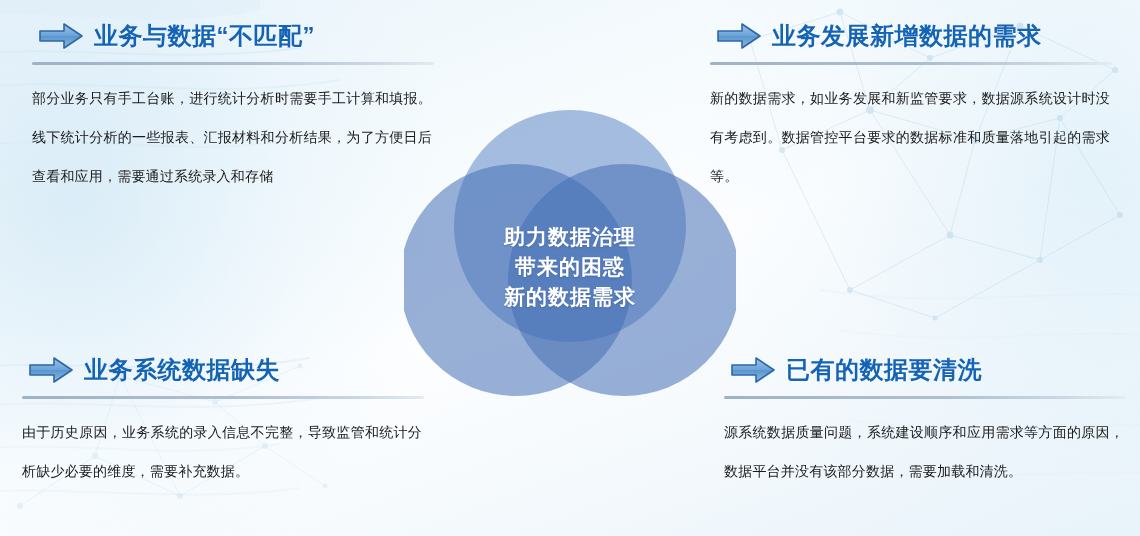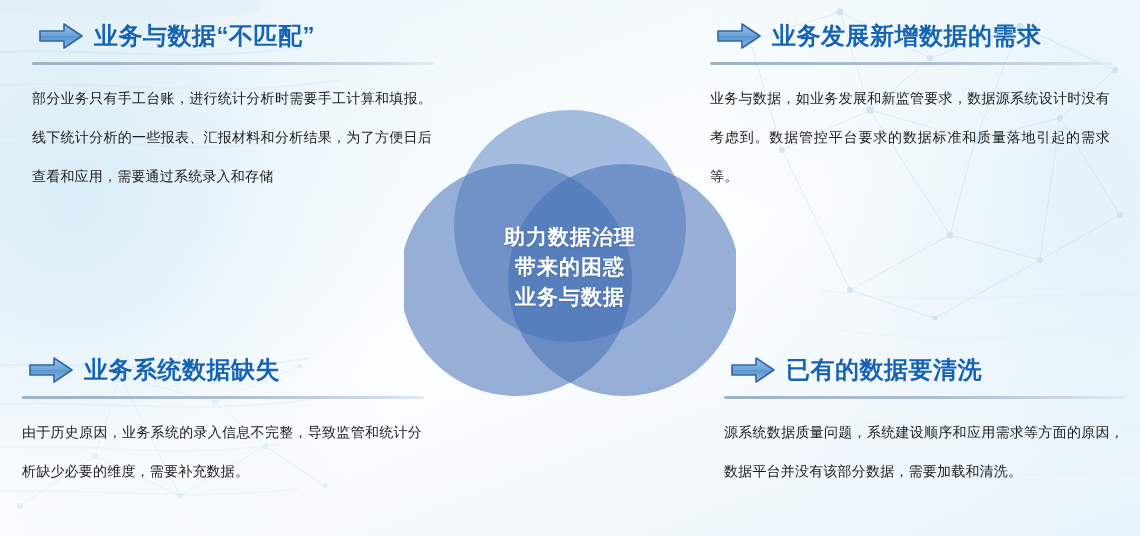--- a/index.html
+++ b/index.html
@@ -228,21 +228,21 @@
 
   <div class="venn">
     <svg width="332" height="300" viewBox="0 0 332 300">
       <circle cx="166" cy="122" r="116" fill="#6f94cc" opacity="0.62"></circle>
       <circle cx="112" cy="176" r="116" fill="#466fb4" opacity="0.55"></circle>
       <circle cx="220" cy="176" r="116" fill="#466fb4" opacity="0.55"></circle>
     </svg>
     <div class="venn-label">
       <div>助力数据治理</div>
       <div>带来的困惑</div>
-      <div>业务与数据</div>
+      <div>新的数据需求</div>
     </div>
   </div>
 
   <div class="grid">
 
     <div class="quad q-tl">
       <div class="head">
         <svg class="arrow-icon" viewBox="0 0 46 30">
           <defs>
             <linearGradient id="ag1" x1="0" y1="0" x2="0" y2="1">
@@ -261,21 +261,21 @@
     </div>
 
     <div class="quad q-tr">
       <div class="head">
         <svg class="arrow-icon" viewBox="0 0 46 30">
           <path d="M2,10 L26,10 L26,3 L44,15 L26,27 L26,20 L2,20 Z" fill="url(#ag1)" stroke="#2f67a6" stroke-width="1.6" stroke-linejoin="round"></path>
         </svg>
         <div class="head-title">业务发展新增数据的需求</div>
       </div>
       <div class="rule"></div>
-      <div class="body-text">业务与数据，如业务发展和新监管要求，数据源系统设计时没有考虑到。数据管控平台要求的数据标准和质量落地引起的需求等。</div>
+      <div class="body-text">新的数据需求，如业务发展和新监管要求，数据源系统设计时没有考虑到。数据管控平台要求的数据标准和质量落地引起的需求等。</div>
     </div>
 
     <div class="quad q-bl">
       <div class="head">
         <svg class="arrow-icon" viewBox="0 0 46 30">
           <path d="M2,10 L26,10 L26,3 L44,15 L26,27 L26,20 L2,20 Z" fill="url(#ag1)" stroke="#2f67a6" stroke-width="1.6" stroke-linejoin="round"></path>
         </svg>
         <div class="head-title">业务系统数据缺失</div>
       </div>
       <div class="rule"></div>

